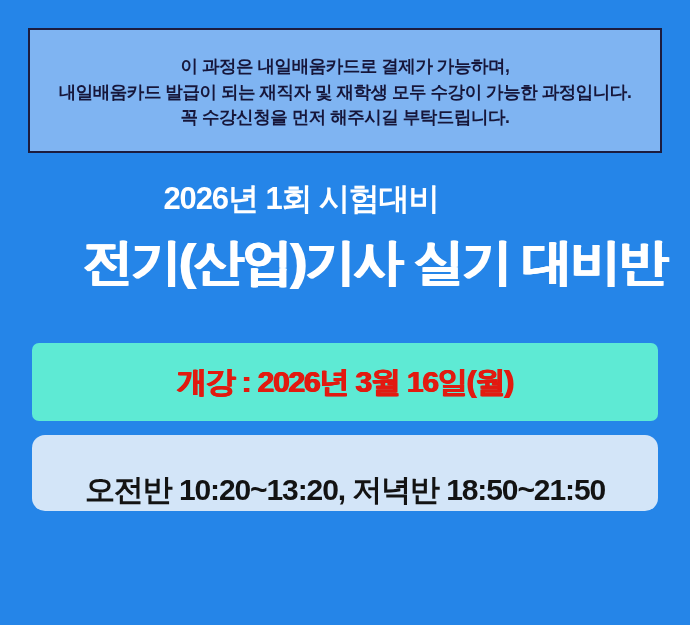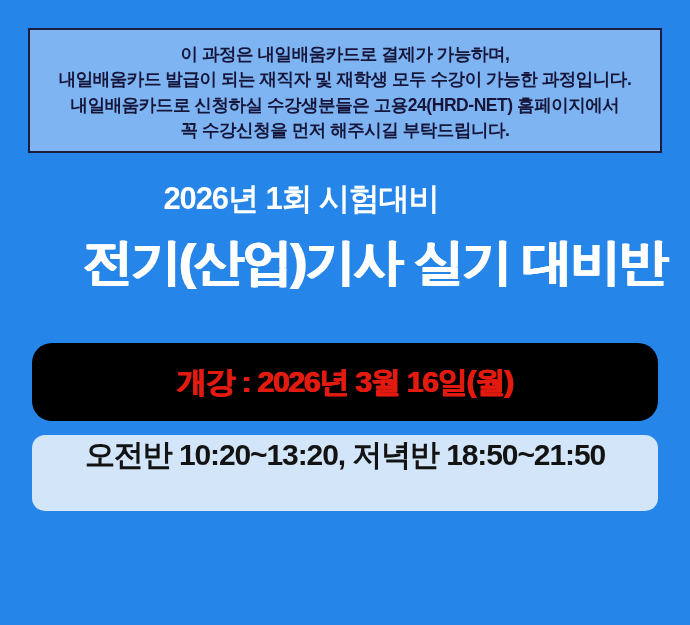--- a/index.html
+++ b/index.html
@@ -81,22 +81,22 @@
     padding-left: 30px;
   }
 
   
   .date-box {
     position: absolute;
     left: 32px;
     top: 343px;
     width: 626px;
     height: 78px;
-    background: #000000;
-    border-radius: 20px;
+    background: #5eead4;
+    border-radius: 7px;
     display: flex;
     align-items: center;
     justify-content: center;
   }
   .date-text {
     color: #e21a10;
     font-size: 30px;
     font-weight: bold;
     letter-spacing: -1.2px;
     white-space: nowrap;
@@ -106,21 +106,21 @@
   
   .time-box {
     position: absolute;
     left: 32px;
     top: 435px;
     width: 626px;
     height: 76px;
     background: #d3e5f8;
     border-radius: 13px;
     display: flex;
-    align-items: flex-start;
+    align-items: flex-end;
     justify-content: center;
   }
   .time-text {
     color: #131313;
     font-size: 30px;
     font-weight: 600;
     letter-spacing: -1.1px;
     white-space: nowrap;
   }
 
@@ -134,21 +134,20 @@
   }
 </style>
 </head>
 <body>
 
 <div id="banner">
 
   <div class="notice-box">
     <span class="notice-line">이 과정은 내일배움카드로 결제가 가능하며,</span>
     <span class="notice-line">내일배움카드 발급이 되는 재직자 및 재학생 모두 수강이 가능한 과정입니다.</span>
-    <span class="notice-line">내일배움카드로 신청하실 수강생분들은 고용24(HRD-NET) 홈페이지에서</span>
     <span class="notice-line">꼭 수강신청을 먼저 해주시길 부탁드립니다.</span>
   </div>
 
   <div class="subtitle">2026년 1회 시험대비</div>
 
   <div class="headline">전기(산업)기사 실기 대비반</div>
 
   <div class="date-box">
     <span class="date-text">개강 : 2026년 3월 16일(월)</span>
   </div>

